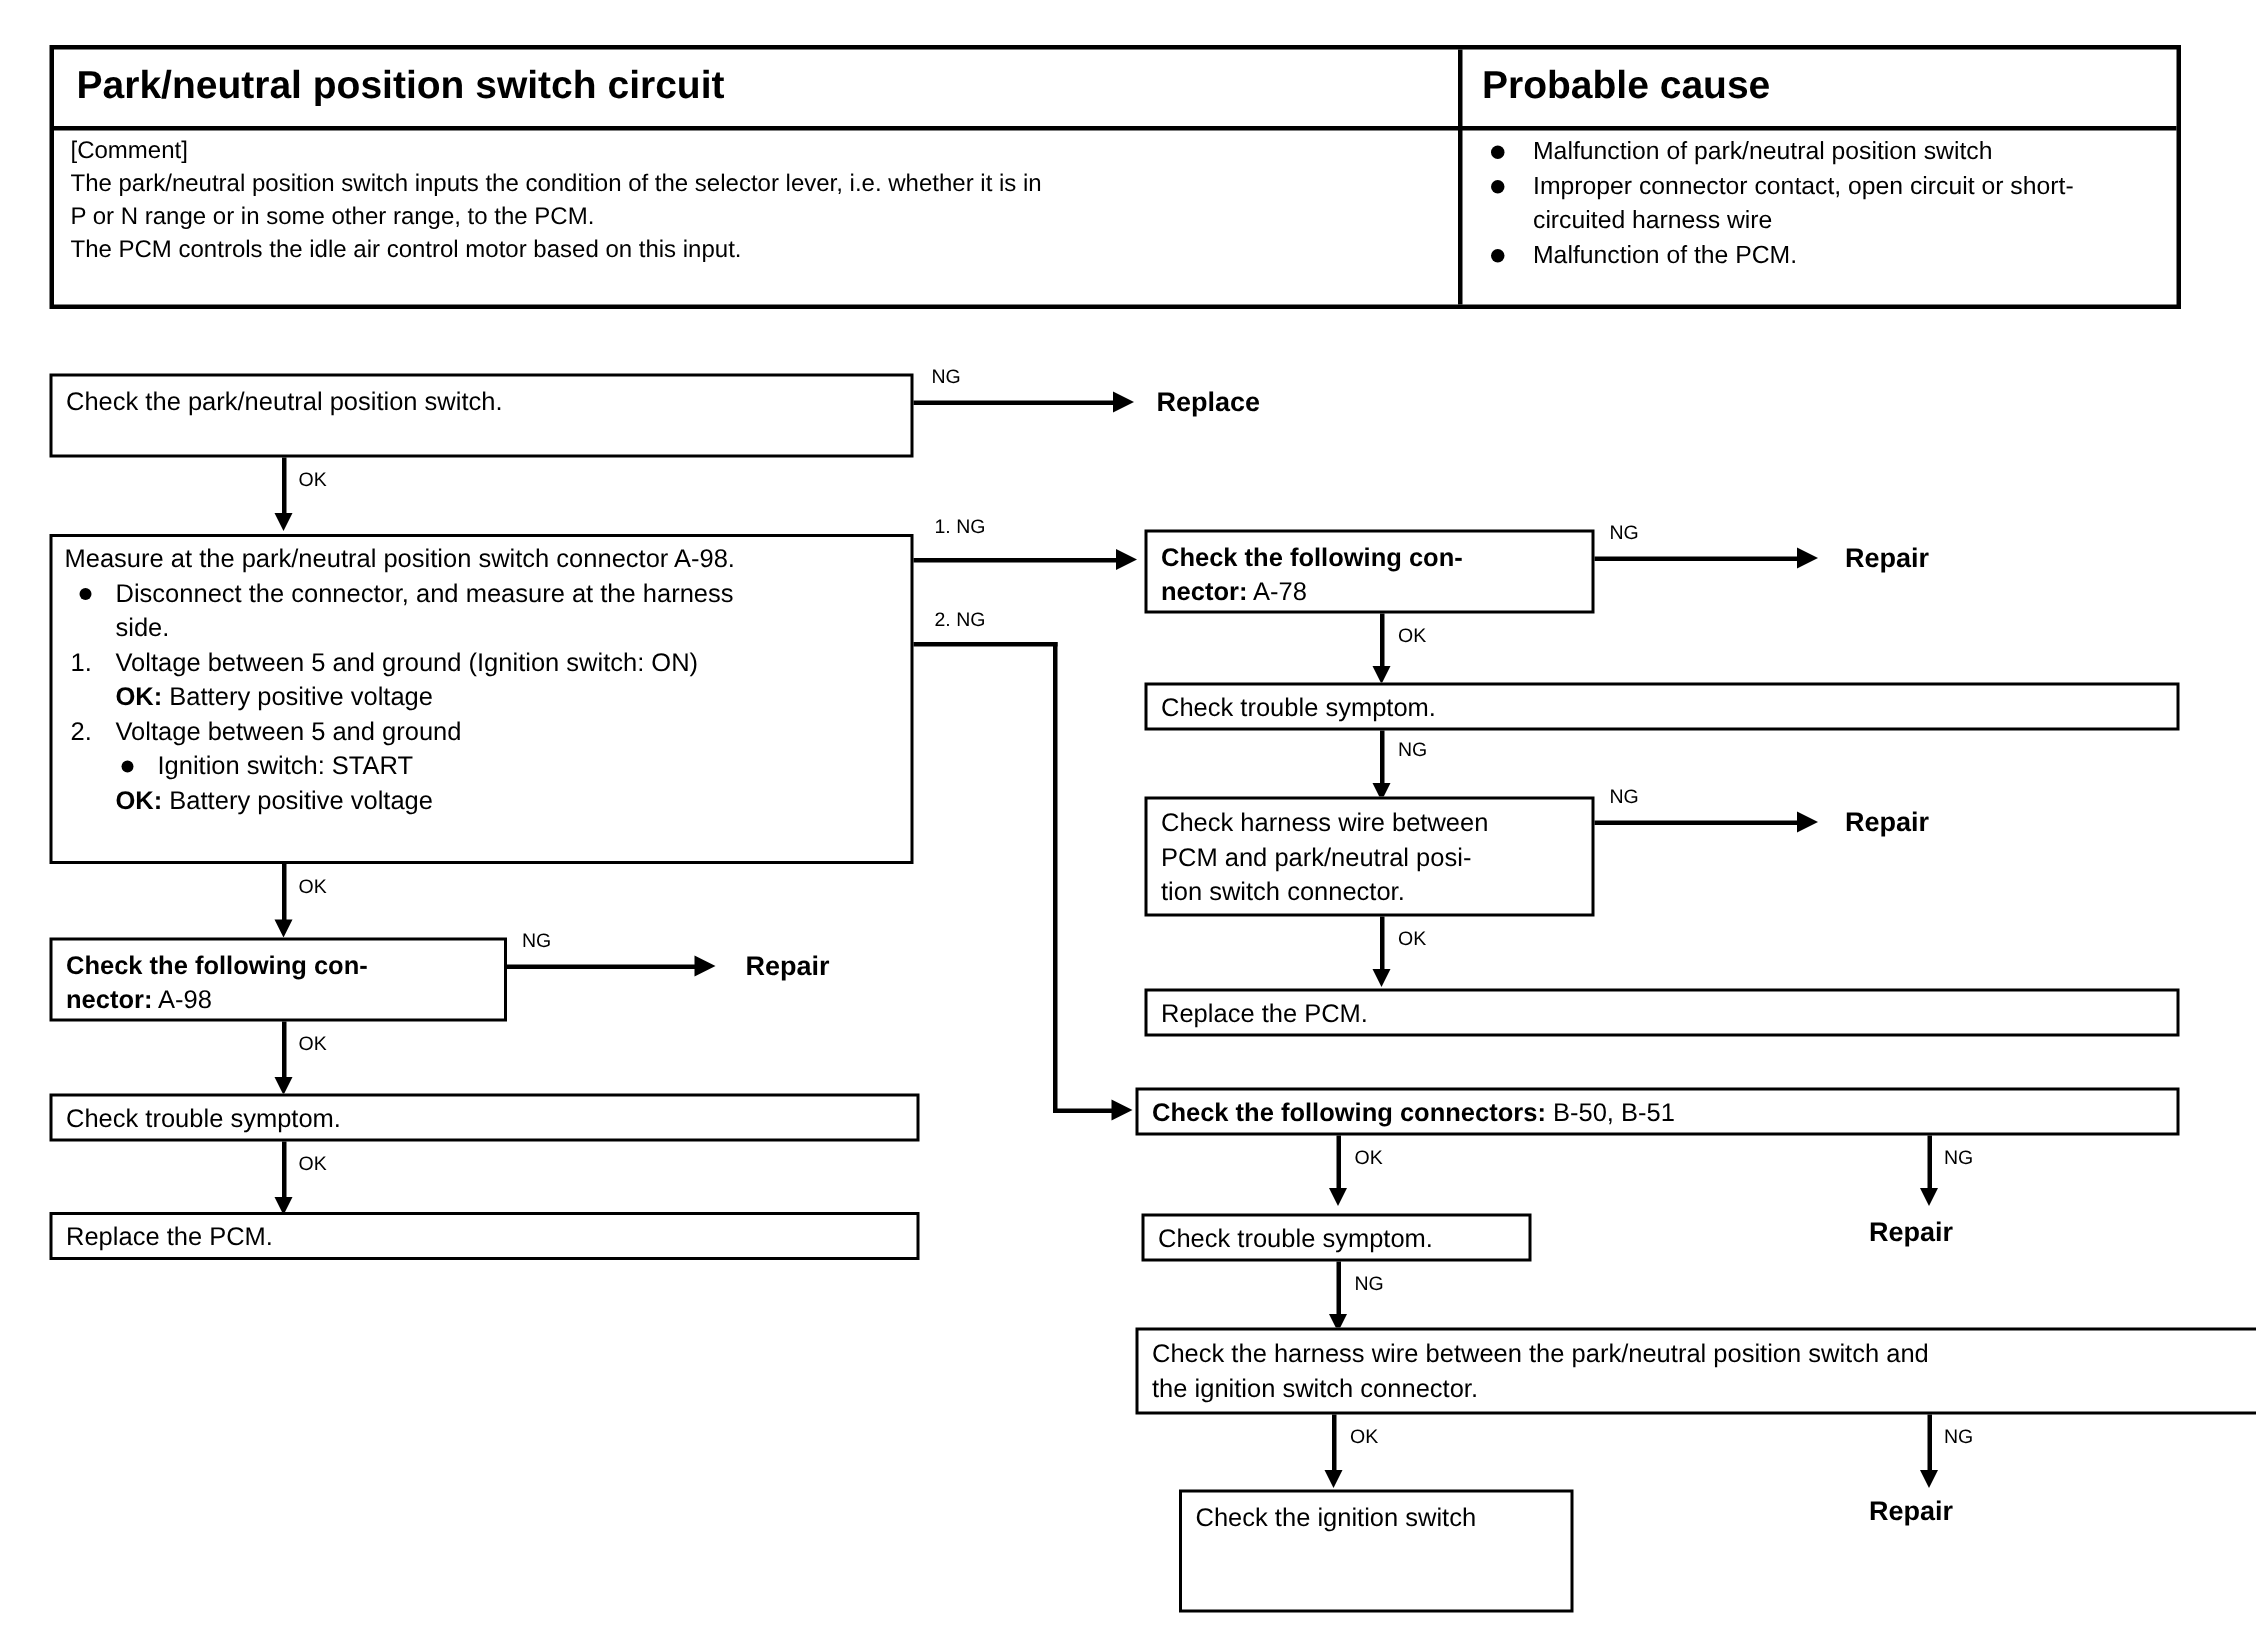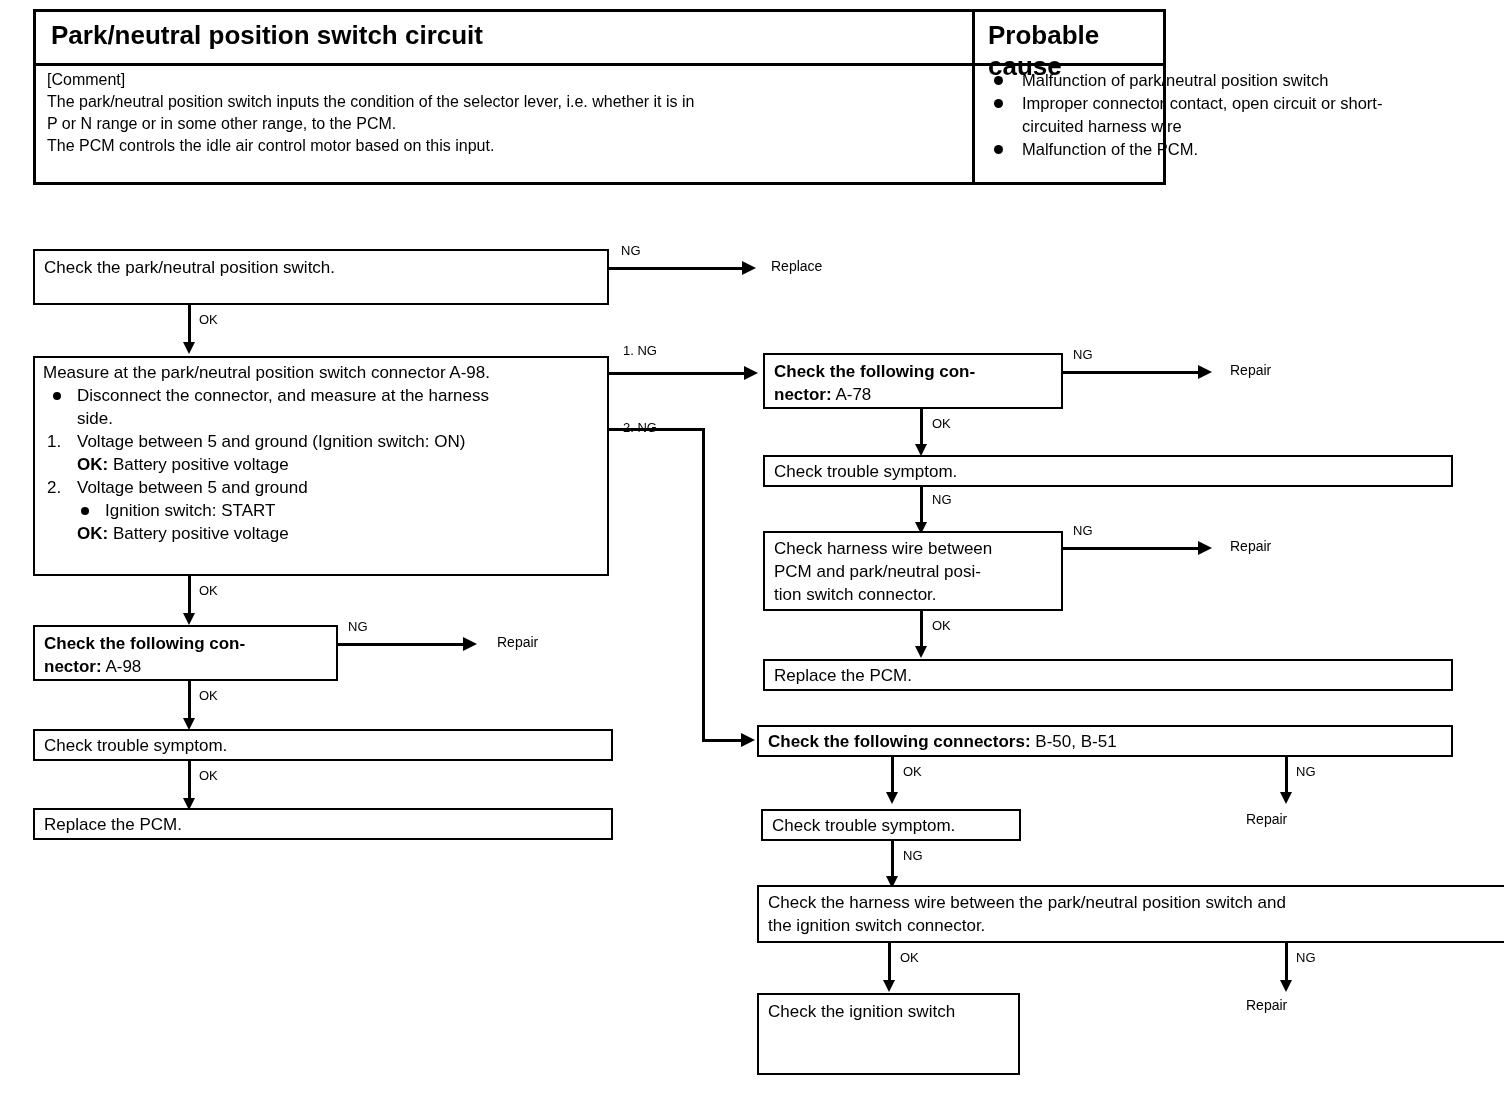--- a/index.html
+++ b/index.html
@@ -14,22 +14,22 @@
     background: #ffffff;
     font-family: "Liberation Sans", sans-serif;
     color: #000000;
     overflow: hidden;
   }
 
   
   .tbl {
     position: absolute;
     left: 33px;
-    top: 9px;
-    width: 1133px;
+    top: 30px;
+    width: 1421px;
     height: 176px;
     border: 3px solid #000;
     box-sizing: border-box;
   }
   .tbl-hdr-row {
     position: absolute;
     left: 0; top: 0; right: 0;
     height: 54px;
     border-bottom: 3px solid #000;
     box-sizing: border-box;
@@ -141,22 +141,22 @@
     border-bottom: 7px solid transparent;
     border-left: 14px solid #000;
   }
   .lbl {
     position: absolute;
     font-size: 13px;
     white-space: nowrap;
   }
   .term {
     position: absolute;
-    font-size: 14px;
-    font-weight: normal;
+    font-size: 18px;
+    font-weight: bold;
     white-space: nowrap;
   }
 </style>
 </head>
 <body>
 
 <div id="page">
 
   <div class="tbl">
     <div class="tbl-hdr-row"></div>
@@ -232,21 +232,21 @@
   </div>
 
   <div class="ln-h" style="left:609px; top:372px; width:136px;"></div>
   <div class="arrow-r" style="left:744px; top:366px;"></div>
   <div class="lbl" style="left:623px; top:343px;">1. NG</div>
 
   <div class="ln-h" style="left:609px; top:428px; width:96px;"></div>
   <div class="ln-v" style="left:702px; top:428px; height:313px;"></div>
   <div class="ln-h" style="left:702px; top:739px; width:45px;"></div>
   <div class="arrow-r" style="left:741px; top:733px;"></div>
-  <div class="lbl" style="left:623px; top:420px;">2. NG</div>
+  <div class="lbl" style="left:623px; top:405px;">2. NG</div>
 
   <div class="ln-v" style="left:188px; top:576px; height:42px;"></div>
   <div class="arrow-d" style="left:183px; top:613px;"></div>
   <div class="lbl" style="left:199px; top:583px;">OK</div>
 
   <div class="fbox bold" style="left:33px; top:625px; width:305px; height:56px;">
     <div>Check  the  following  con-</div>
     <div><span class="bb">nector:</span><span class="nb"> A-98</span></div>
   </div>
 
@@ -340,17 +340,17 @@
 
   <div class="ln-v" style="left:888px; top:943px; height:40px;"></div>
   <div class="arrow-d" style="left:883px; top:980px;"></div>
   <div class="lbl" style="left:900px; top:950px;">OK</div>
 
   <div class="ln-v" style="left:1285px; top:943px; height:40px;"></div>
   <div class="arrow-d" style="left:1280px; top:980px;"></div>
   <div class="lbl" style="left:1296px; top:950px;">NG</div>
   <div class="term" style="left:1246px; top:997px;">Repair</div>
 
-  <div class="fbox" style="left:757px; top:993px; width:263px; height:82px; padding:5px 9px;">
+  <div class="fbox" style="left:786px; top:993px; width:263px; height:82px; padding:5px 9px;">
     <div>Check the ignition switch</div>
   </div>
 
 </div>
 
 </body></html>

